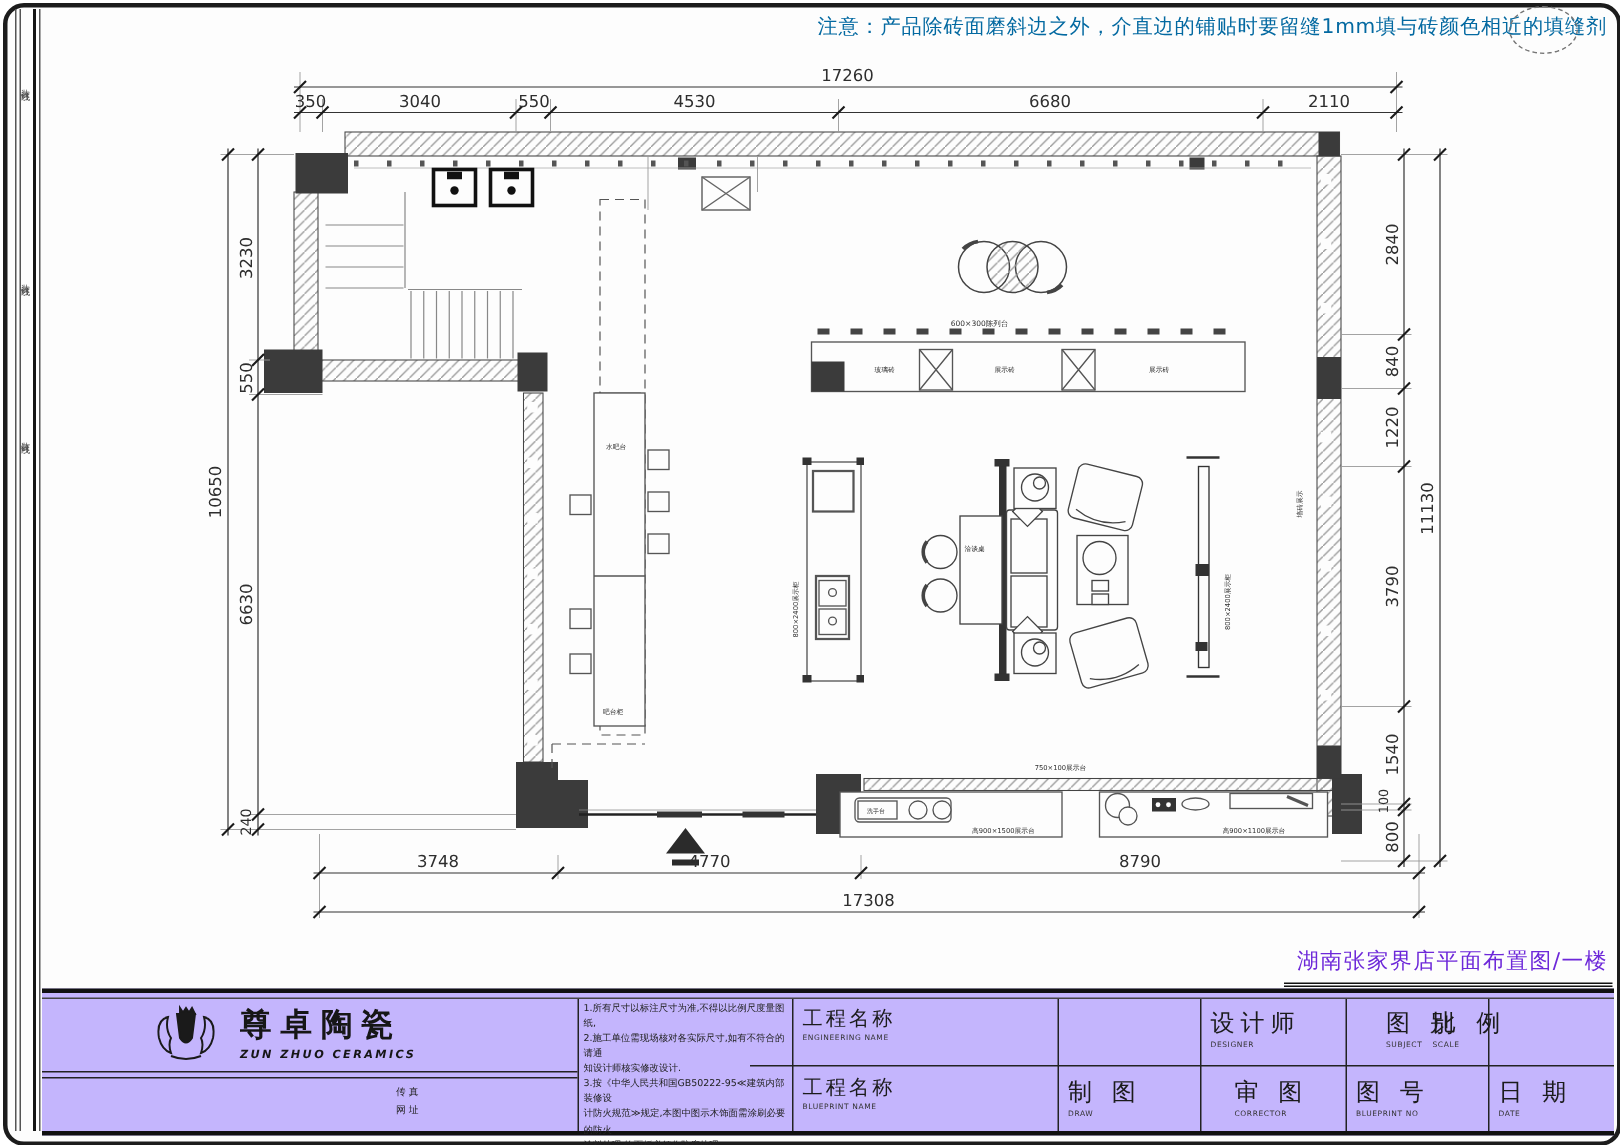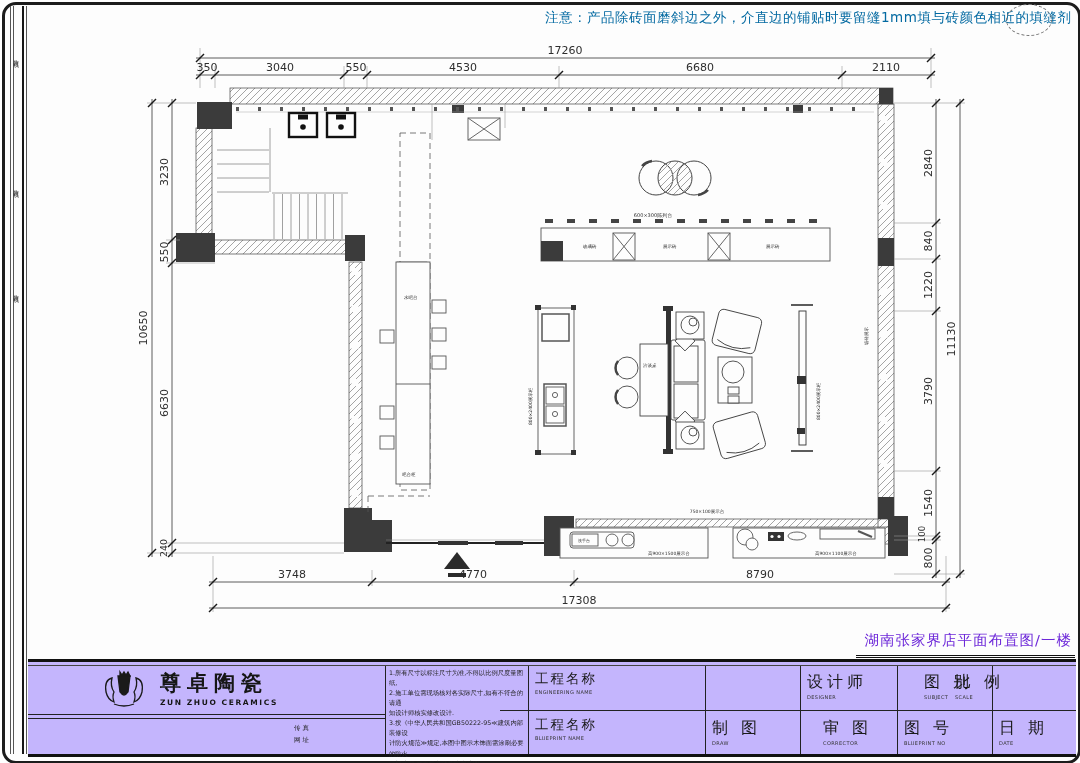--- a/index.html
+++ b/index.html
@@ -28,23 +28,23 @@
   .tb .rowline{position:absolute;left:472px;right:0;top:48px;height:1px;background:#222;}
   .tb .logodiv{position:absolute;left:0;top:52px;width:357px;height:3px;border-top:1px solid #222;
     border-bottom:1px solid #222;}
   .cell-label{position:absolute;color:#1b1b1b;}
   .cell-label .cn{font-size:16px;letter-spacing:4px;white-space:nowrap;}
   .cell-label .cn.big{font-size:13.5px;letter-spacing:2px;}
   .cell-label .en{font-size:5px;color:#333;letter-spacing:0.4px;margin-top:1px;}
   .notes{position:absolute;left:361px;top:6px;width:136px;font-size:6.3px;line-height:1.6;color:#222;}
   .logo{position:absolute;left:70px;top:6px;display:flex;align-items:center;}
   .logo-cn{font-size:21px;font-weight:bold;letter-spacing:6px;color:#161616;white-space:nowrap;}
-  .logo-en{font-size:7.5px;font-weight:bold;letter-spacing:1.6px;color:#161616;margin-top:1px;}
+  .logo-en{font-size:7.5px;font-weight:bold;letter-spacing:1.6px;color:#161616;margin-top:1px;font-style:italic;}
   .addr{position:absolute;left:30px;top:60px;font-size:6.5px;color:#222;line-height:1.9;white-space:nowrap;}
-  .addr2{position:absolute;left:266px;top:60px;font-size:6.5px;color:#222;line-height:1.9;}
+  .addr2{position:absolute;left:236px;top:60px;font-size:6.5px;color:#222;line-height:1.9;}
 </style>
 </head>
 <body>
 
 <div class="frame"></div>
 
 <div class="mline" style="left:10px"></div>
 <div class="mline" style="left:13px"></div>
 <div class="mline thick" style="left:22px"></div>
 <div class="mline" style="left:26px"></div>

